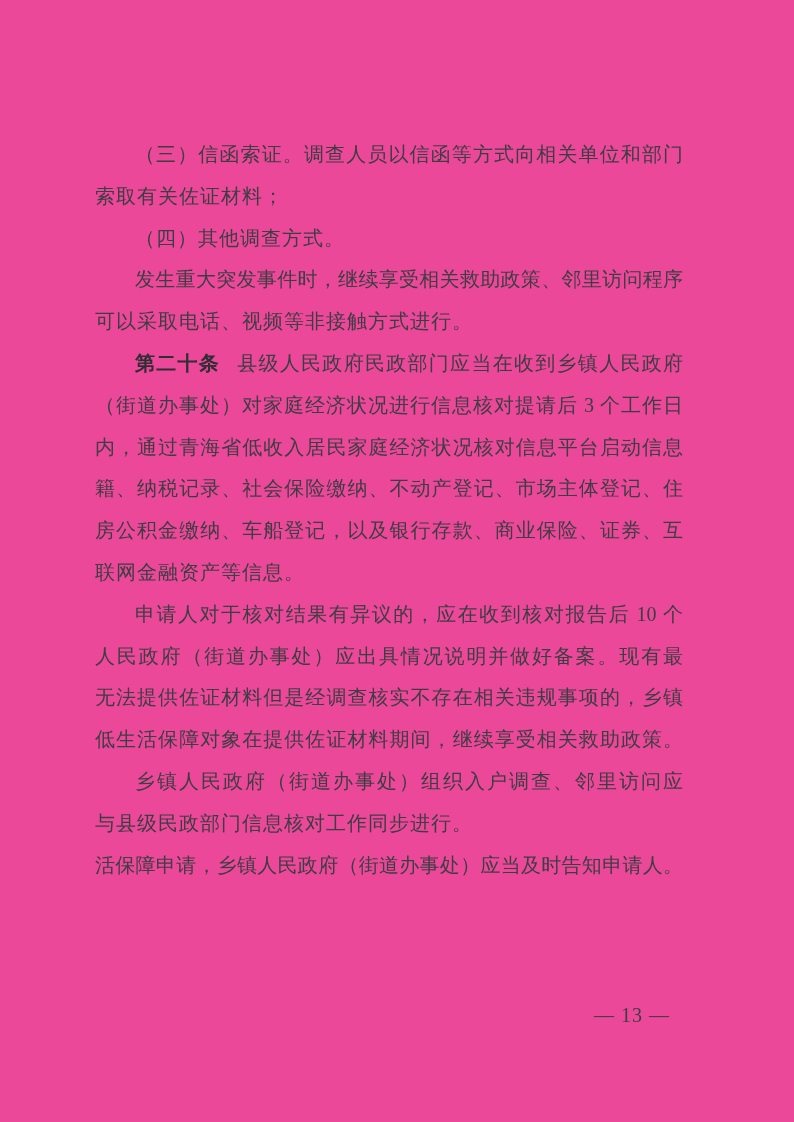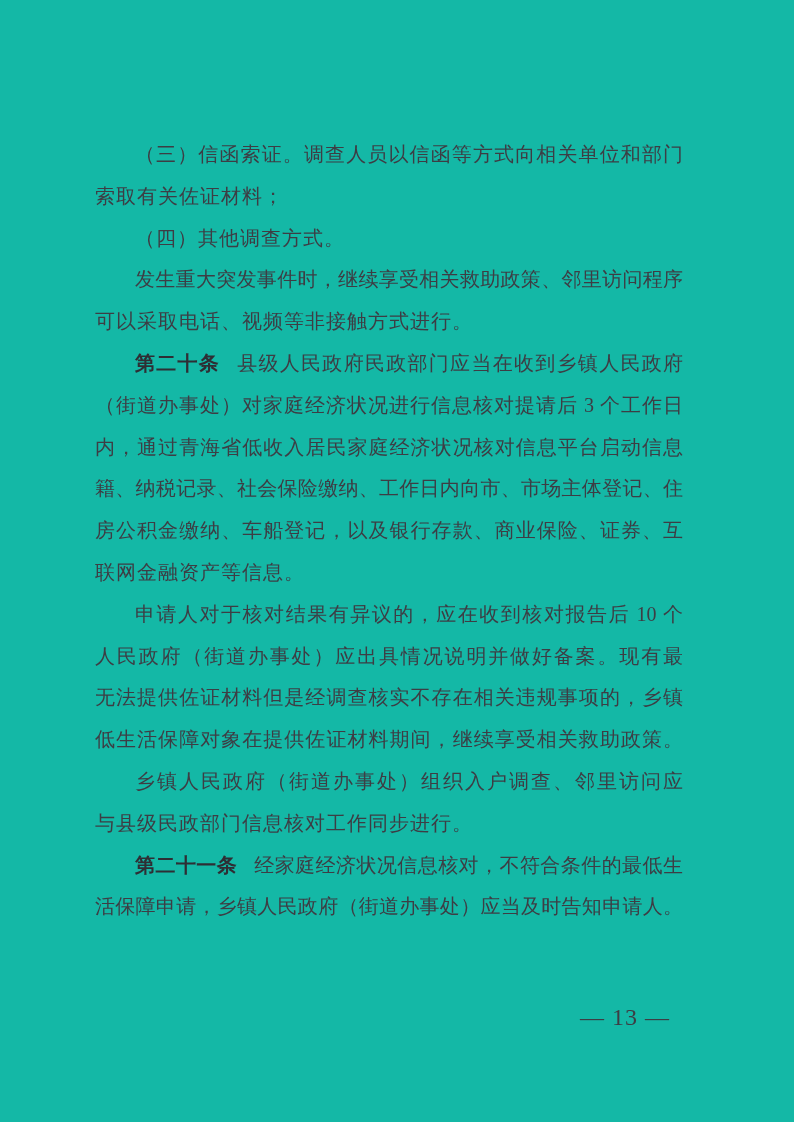--- a/index.html
+++ b/index.html
@@ -9,21 +9,21 @@
   body {
     width: 794px;
     height: 1122px;
     position: relative;
     background: #ffffff;
     font-family: "Liberation Serif", "DejaVu Serif", serif;
   }
   .page {
     position: absolute;
     inset: 0;
-    background: #14b8a6;
+    background: #ec4899;
     overflow: hidden;
   }
   .text-block {
     position: absolute;
     left: 95px;
     top: 134px;
     width: 588px;
     font-size: 20px;
     line-height: 41.8px;
     color: #3d3d44;
@@ -47,45 +47,44 @@
   }
   .article-num {
     font-weight: bold;
     color: #2e2e34;
     margin-right: 17px;
   }
   .page-number {
     position: absolute;
     top: 1004px;
     right: 124px;
-    font-size: 24px;
+    font-size: 20px;
     letter-spacing: 1px;
     color: #3d3d44;
     margin-left: 16px;
   }
 </style>
 </head>
 <body>
 
 <div class="page">
   <div class="text-block">
       <div class="line indent fill"><span>（三）信函索证。调查人员以信函等方式向相关单位和部门</span></div>
       <div class="line nofill"><span>索取有关佐证材料；</span></div>
       <div class="line indent nofill"><span>（四）其他调查方式。</span></div>
       <div class="line indent fill"><span>发生重大突发事件时，继续享受相关救助政策、邻里访问程序</span></div>
       <div class="line nofill"><span>可以采取电话、视频等非接触方式进行。</span></div>
       <div class="line indent fill"><span class="article-num">第二十条</span><span>县级人民政府民政部门应当在收到乡镇人民政府</span></div>
       <div class="line fill"><span>（街道办事处）对家庭经济状况进行信息核对提请后 3 个工作日</span></div>
       <div class="line fill"><span>内，通过青海省低收入居民家庭经济状况核对信息平台启动信息</span></div>
-      <div class="line fill"><span>籍、纳税记录、社会保险缴纳、工作日内向市、市场主体登记、住</span></div>
+      <div class="line fill"><span>籍、纳税记录、社会保险缴纳、不动产登记、市场主体登记、住</span></div>
       <div class="line fill"><span>房公积金缴纳、车船登记，以及银行存款、商业保险、证券、互</span></div>
       <div class="line nofill"><span>联网金融资产等信息。</span></div>
       <div class="line indent fill"><span>申请人对于核对结果有异议的，应在收到核对报告后 10 个</span></div>
       <div class="line fill"><span>人民政府（街道办事处）应出具情况说明并做好备案。现有最</span></div>
       <div class="line fill"><span>无法提供佐证材料但是经调查核实不存在相关违规事项的，乡镇</span></div>
       <div class="line fill"><span>低生活保障对象在提供佐证材料期间，继续享受相关救助政策。</span></div>
       <div class="line indent fill"><span>乡镇人民政府（街道办事处）组织入户调查、邻里访问应</span></div>
       <div class="line nofill"><span>与县级民政部门信息核对工作同步进行。</span></div>
-      <div class="line indent fill"><span class="article-num">第二十一条</span><span>经家庭经济状况信息核对，不符合条件的最低生</span></div>
       <div class="line fill"><span>活保障申请，乡镇人民政府（街道办事处）应当及时告知申请人。</span></div>
     </div>
   <div class="page-number">— 13 —</div>
 </div>
 
 </body></html>

